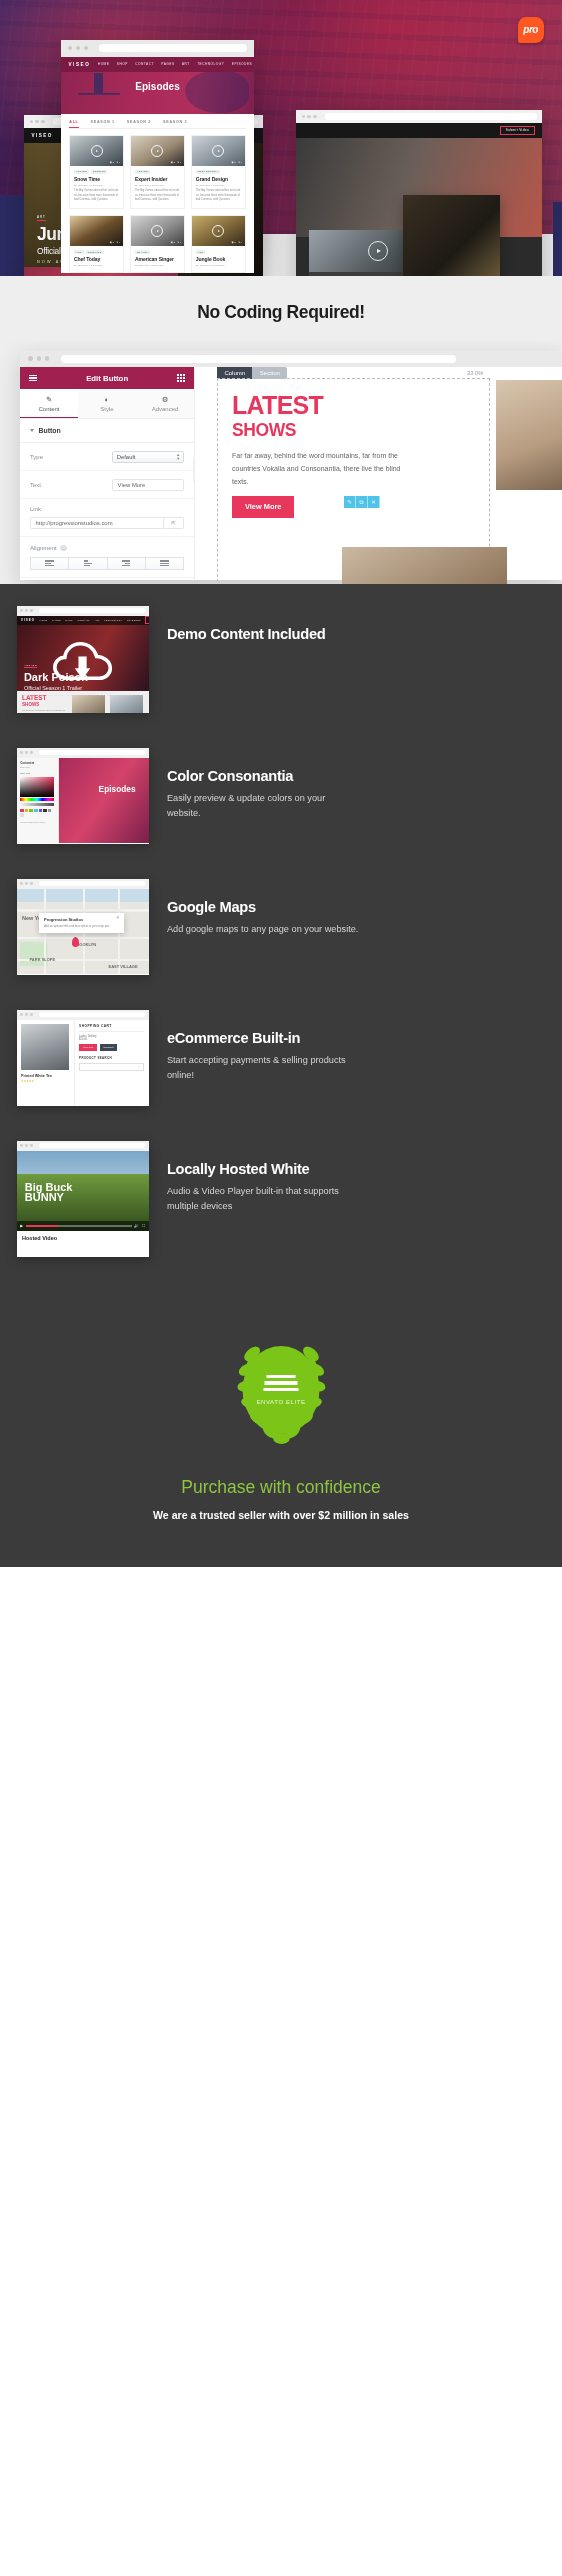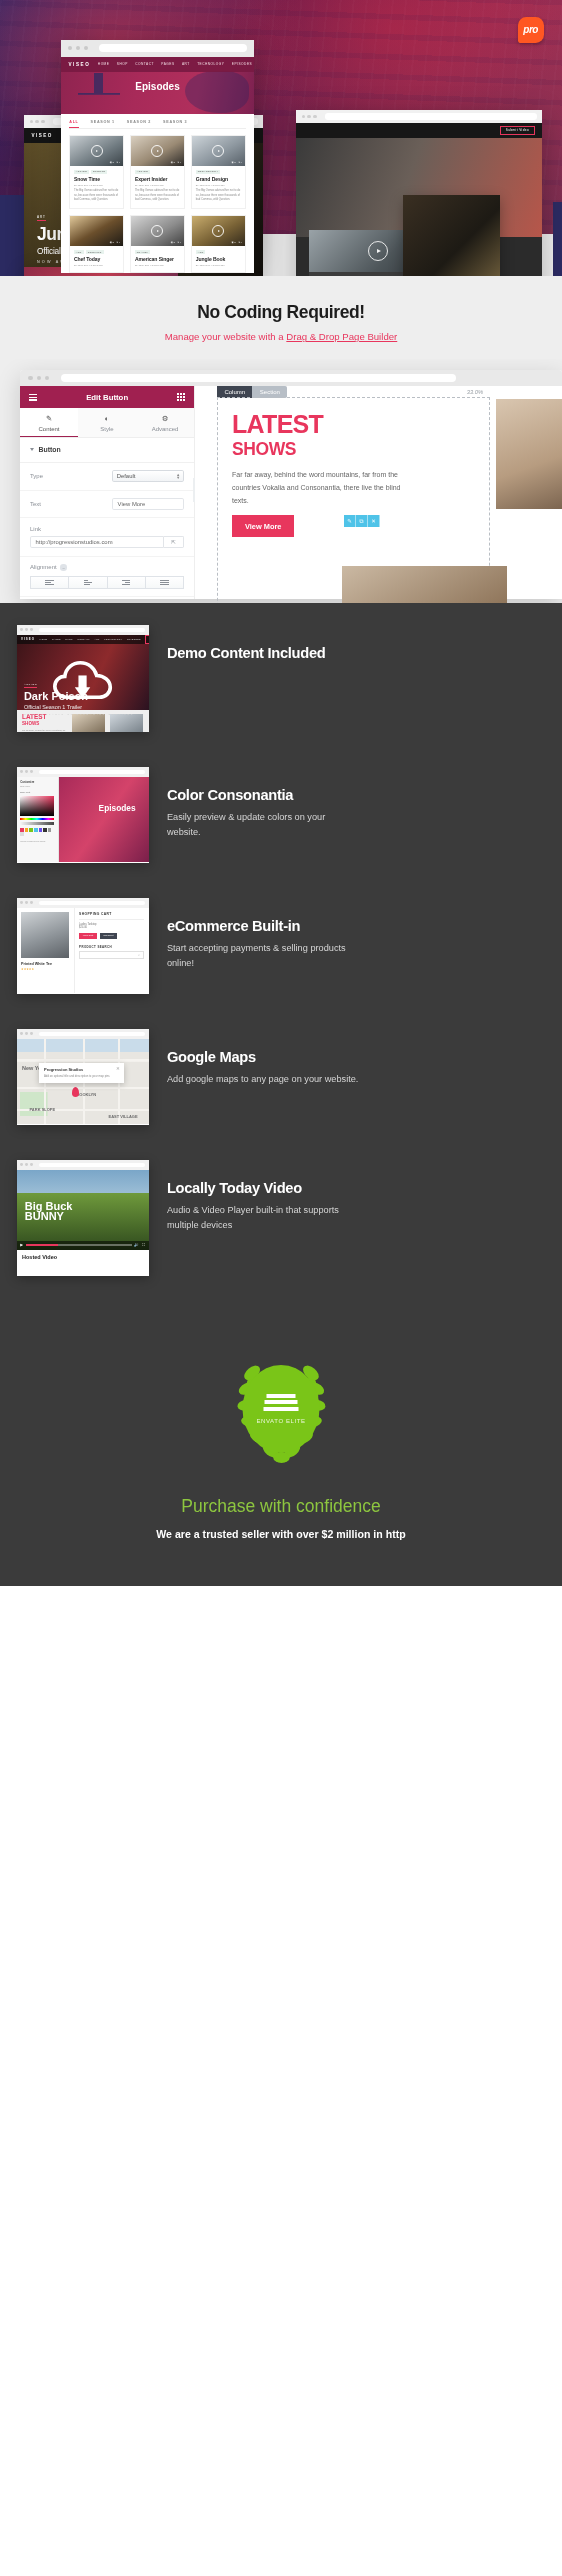--- a/index.html
+++ b/index.html
@@ -529,23 +529,20 @@
               <div class="by">By Jane Doe  •  2 days ago</div>
             </div>
           </div>
         </div>
       </div>
     </div>
   </section>
 
   <section class="section-nocode">
     <h2 class="nocode-h">No Coding Required!</h2>
-    <p class="nocode-sub">
-      <span>Manage your website with a </span><a href="#">Drag &amp; Drop Page Builder</a>
-    </p>
   </section>
 
   <section class="builder">
     <div class="builder-win">
       <div class="builder-bar">
         <span class="dot"></span>
         <span class="dot"></span>
         <span class="dot"></span>
         <span class="url"></span>
       </div>
@@ -760,58 +757,20 @@
         </div>
 
       </div>
       <div class="feat-text">
         <div class="feat-h">Color Consonantia</div>
         <div class="feat-p">Easily preview &amp; update colors on your website.</div>
       </div>
     </div>
 
     <div class="feature">
-      <div class="feat-shot f3-shot">
-        <div class="feat-bar">
-          <span class="d"></span>
-          <span class="d"></span>
-          <span class="d"></span>
-          <span class="u"></span>
-        </div>
-        <div class="f3-body">
-          <div class="f3-prod">
-            <div class="f3-img"></div>
-            <div class="t">Printed White Tee</div>
-            <div class="st">★★★★★</div>
-          </div>
-          <div class="f3-cart">
-            <div class="h">SHOPPING CART</div>
-            <div class="line"></div>
-            <div class="it">Ladies Tanktop</div>
-            <div class="it">$24.00</div>
-            <div class="f3-btns">
-              <span style="background:#e8365d">View Cart</span>
-              <span style="background:#3f4551">Checkout</span>
-            </div>
-            <div class="f3-search">
-              <div class="h">PRODUCT SEARCH</div>
-              <div class="box">
-                  <span>⌕</span>
-                </div>
-            </div>
-          </div>
-        </div>
-      </div>
-      <div class="feat-text">
-        <div class="feat-h">eCommerce Built-in</div>
-        <div class="feat-p">Start accepting payments &amp; selling products online!</div>
-      </div>
-    </div>
-
-    <div class="feature">
       <div class="feat-shot f4-shot">
         <div class="feat-bar">
           <span class="d"></span>
           <span class="d"></span>
           <span class="d"></span>
           <span class="u"></span>
         </div>
         <div class="f4-map">
           <div class="f4-roads"></div>
           <div class="f4-lbl" style="left:5.5px;top:26px;font-size:5.5px">New York</div>
@@ -827,20 +786,58 @@
           </div>
         </div>
       </div>
       <div class="feat-text">
         <div class="feat-h">Google Maps</div>
         <div class="feat-p">Add google maps to any page on your website.</div>
       </div>
     </div>
 
     <div class="feature">
+      <div class="feat-shot f3-shot">
+        <div class="feat-bar">
+          <span class="d"></span>
+          <span class="d"></span>
+          <span class="d"></span>
+          <span class="u"></span>
+        </div>
+        <div class="f3-body">
+          <div class="f3-prod">
+            <div class="f3-img"></div>
+            <div class="t">Printed White Tee</div>
+            <div class="st">★★★★★</div>
+          </div>
+          <div class="f3-cart">
+            <div class="h">SHOPPING CART</div>
+            <div class="line"></div>
+            <div class="it">Ladies Tanktop</div>
+            <div class="it">$24.00</div>
+            <div class="f3-btns">
+              <span style="background:#e8365d">View Cart</span>
+              <span style="background:#3f4551">Checkout</span>
+            </div>
+            <div class="f3-search">
+              <div class="h">PRODUCT SEARCH</div>
+              <div class="box">
+                  <span>⌕</span>
+                </div>
+            </div>
+          </div>
+        </div>
+      </div>
+      <div class="feat-text">
+        <div class="feat-h">eCommerce Built-in</div>
+        <div class="feat-p">Start accepting payments &amp; selling products online!</div>
+      </div>
+    </div>
+
+    <div class="feature">
       <div class="feat-shot f5-shot">
         <div class="feat-bar">
           <span class="d"></span>
           <span class="d"></span>
           <span class="d"></span>
           <span class="u"></span>
         </div>
         <div class="f5-video">
           <div class="f5-sky"></div>
           <div class="f5-ground"></div>
@@ -855,21 +852,21 @@
               </span>
             <span class="ic">🔊</span>
             <span class="ic">⛶</span>
           </div>
         </div>
         <div class="f5-foot">
           <div class="t">Hosted Video</div>
         </div>
       </div>
       <div class="feat-text">
-        <div class="feat-h">Locally Today Video</div>
+        <div class="feat-h">Locally Hosted White</div>
         <div class="feat-p">Audio &amp; Video Player built-in that supports multiple devices</div>
       </div>
     </div>
   </section>
 
   <section class="trust">
     <div class="laurel">
       <svg viewBox="0 0 160 160" width="147" height="147">
         <g fill="#7ac518">
           <path d="M55 28 C40 42 33 64 36 86 C38 104 48 120 62 130 C58 116 54 100 54 84 C54 62 56 44 55 28 Z" opacity="0"></path>
@@ -894,18 +891,18 @@
         <span class="badge-lines">
             <i></i>
             <i></i>
             <i></i>
           </span>
         <span class="badge-txt">ENVATO ELITE</span>
       </div>
     </div>
     <div class="trust-h">Purchase with confidence</div>
     <div class="trust-p">
-      <span>We are a trusted seller with over </span><strong>$2 million</strong><span> in http</span>
+      <span>We are a trusted seller with over </span><strong>$2 million</strong><span> in sales</span>
     </div>
   </section>
 
 </div>
 
 
 </body></html>

